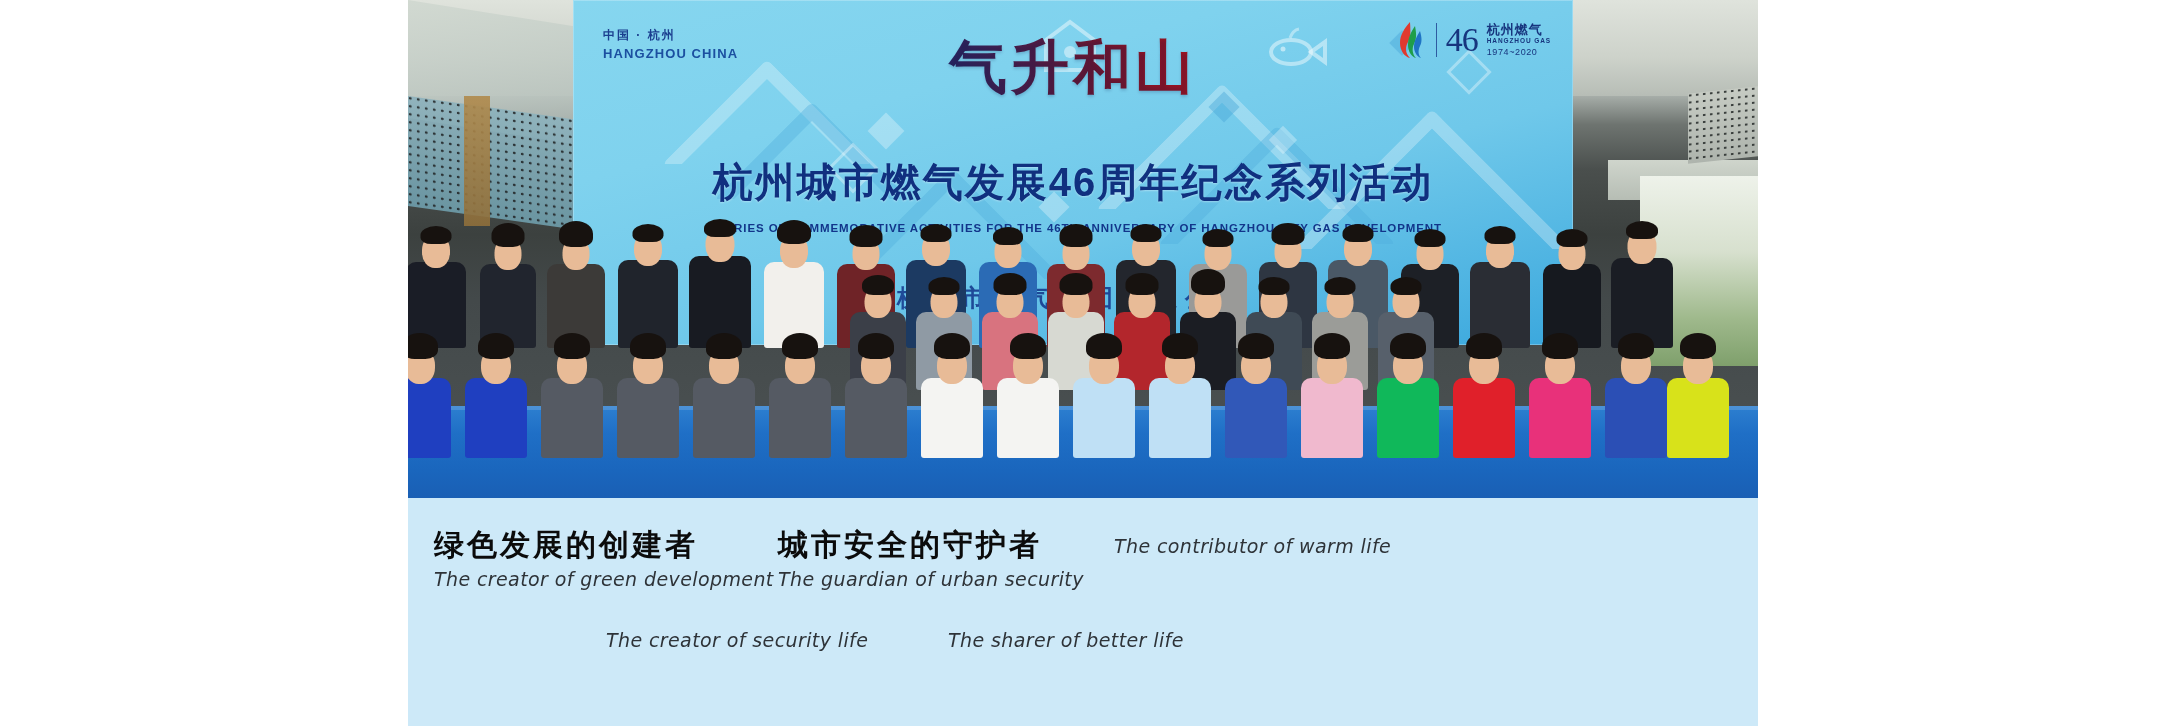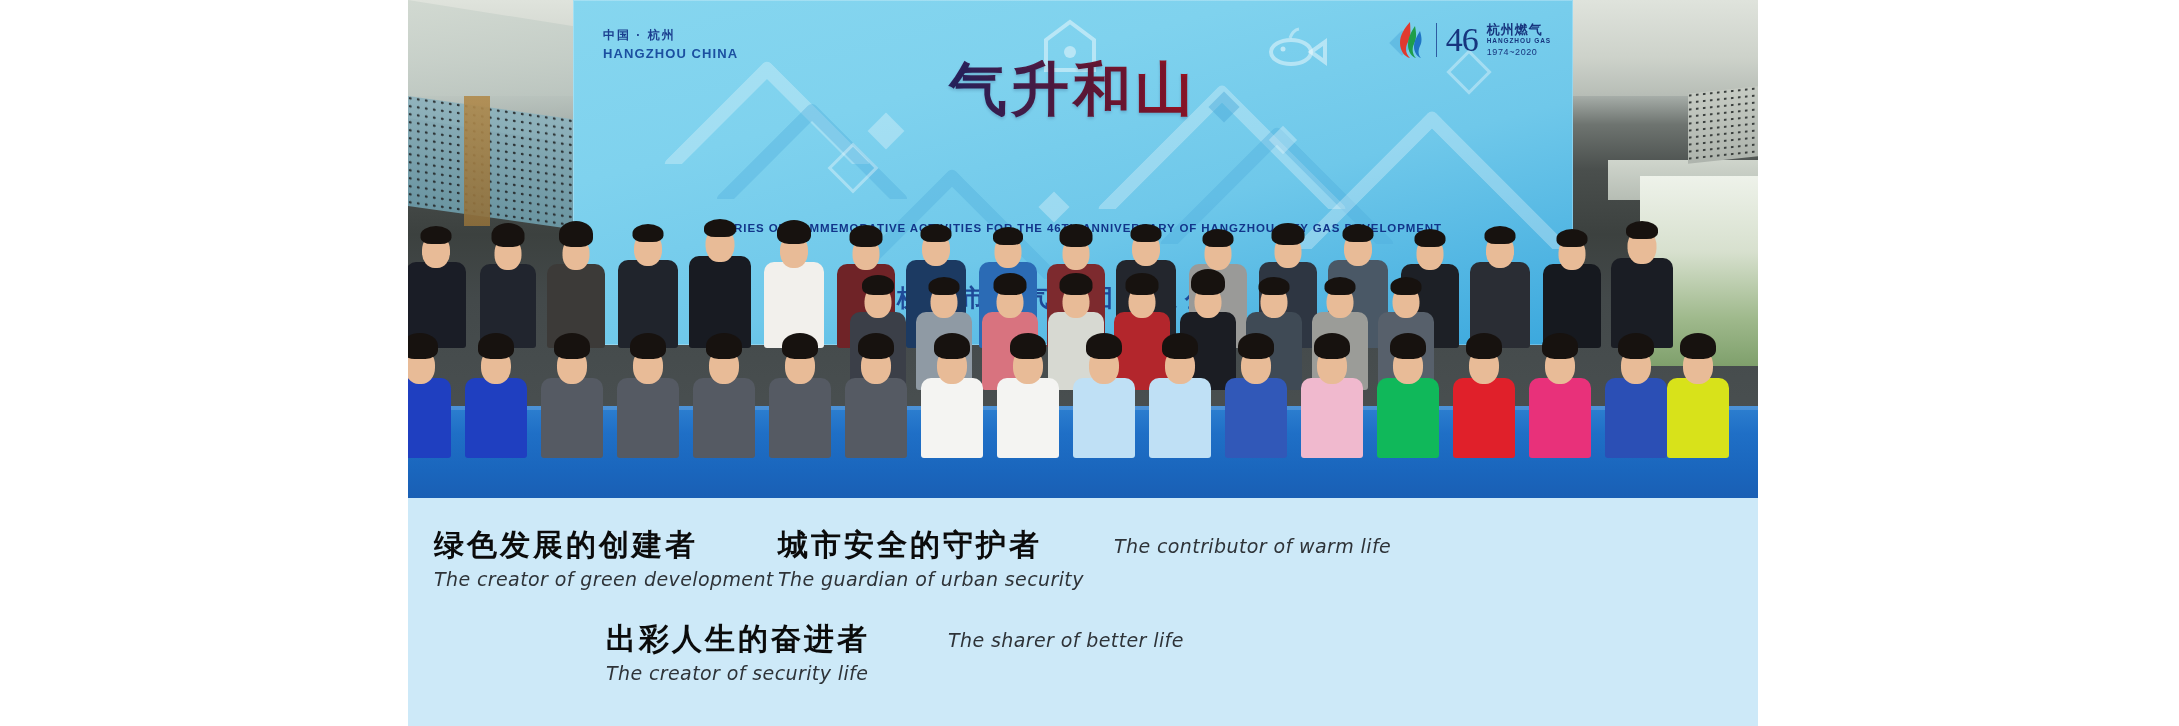--- a/index.html
+++ b/index.html
@@ -188,21 +188,21 @@
     font-size: 6.5px; color: #17357e; letter-spacing: .9px; font-weight: 600;
   }
   .logo-txt .l3 {
     font-size: 9px; color: #17357e; letter-spacing: .6px; margin-top: 2px;
   }
 
   
   #wordmark {
     position: absolute;
     left: 0; right: 0;
-    top: 60px;
+    top: 38px;
     text-align: center;
     font-family: "DejaVu Sans", sans-serif;
     font-size: 58px;
     font-weight: 700;
     letter-spacing: 4px;
     line-height: 1;
     background: linear-gradient(90deg, #11205e 0%, #18276b 34%, #6d1630 52%, #cc1111 70%, #e31010 100%);
     -webkit-background-clip: text;
     background-clip: text;
     color: transparent;
@@ -400,20 +400,21 @@
           <div class="anniv-num">46</div>
           <div class="logo-txt">
             <div class="l1">杭州燃气</div>
             <div class="l2">HANGZHOU GAS</div>
             <div class="l3">1974~2020</div>
           </div>
         </div>
 
         <div id="wordmark">气升和山</div>
 
+        <div id="headline">杭州城市燃气发展46周年纪念系列活动</div>
         <div id="subhead">A SERIES OF COMMEMORATIVE ACTIVITIES FOR THE 46TH ANNIVERSARY OF HANGZHOU CITY GAS DEVELOPMENT</div>
         <div id="backdrop-lower">杭州市燃气集团有限公司</div>
       </div>
 
       <div id="stage-floor"></div>
 
       <div class="row" id="row-back">
         <div class="person" style="left:28px;">
             <div class="legs" style="width:40px;height:70px;"></div>
             <div class="body" style="width:60px;height:86px;background:#1a1d26;"></div>
@@ -704,21 +705,20 @@
       <div class="slogan s1">
         <div class="cn">绿色发展的创建者</div>
         <div class="en">The creator of green development</div>
       </div>
 
       <div class="slogan s3">
         <div class="en">The contributor of warm life</div>
       </div>
 
       <div class="slogan s4">
-        <div class="cn">出彩人生的奋进者</div>
         <div class="en">The creator of security life</div>
       </div>
 
       <div class="slogan s5">
         <div class="en">The sharer of better life</div>
       </div>
 
     </div>
 
   </div>

